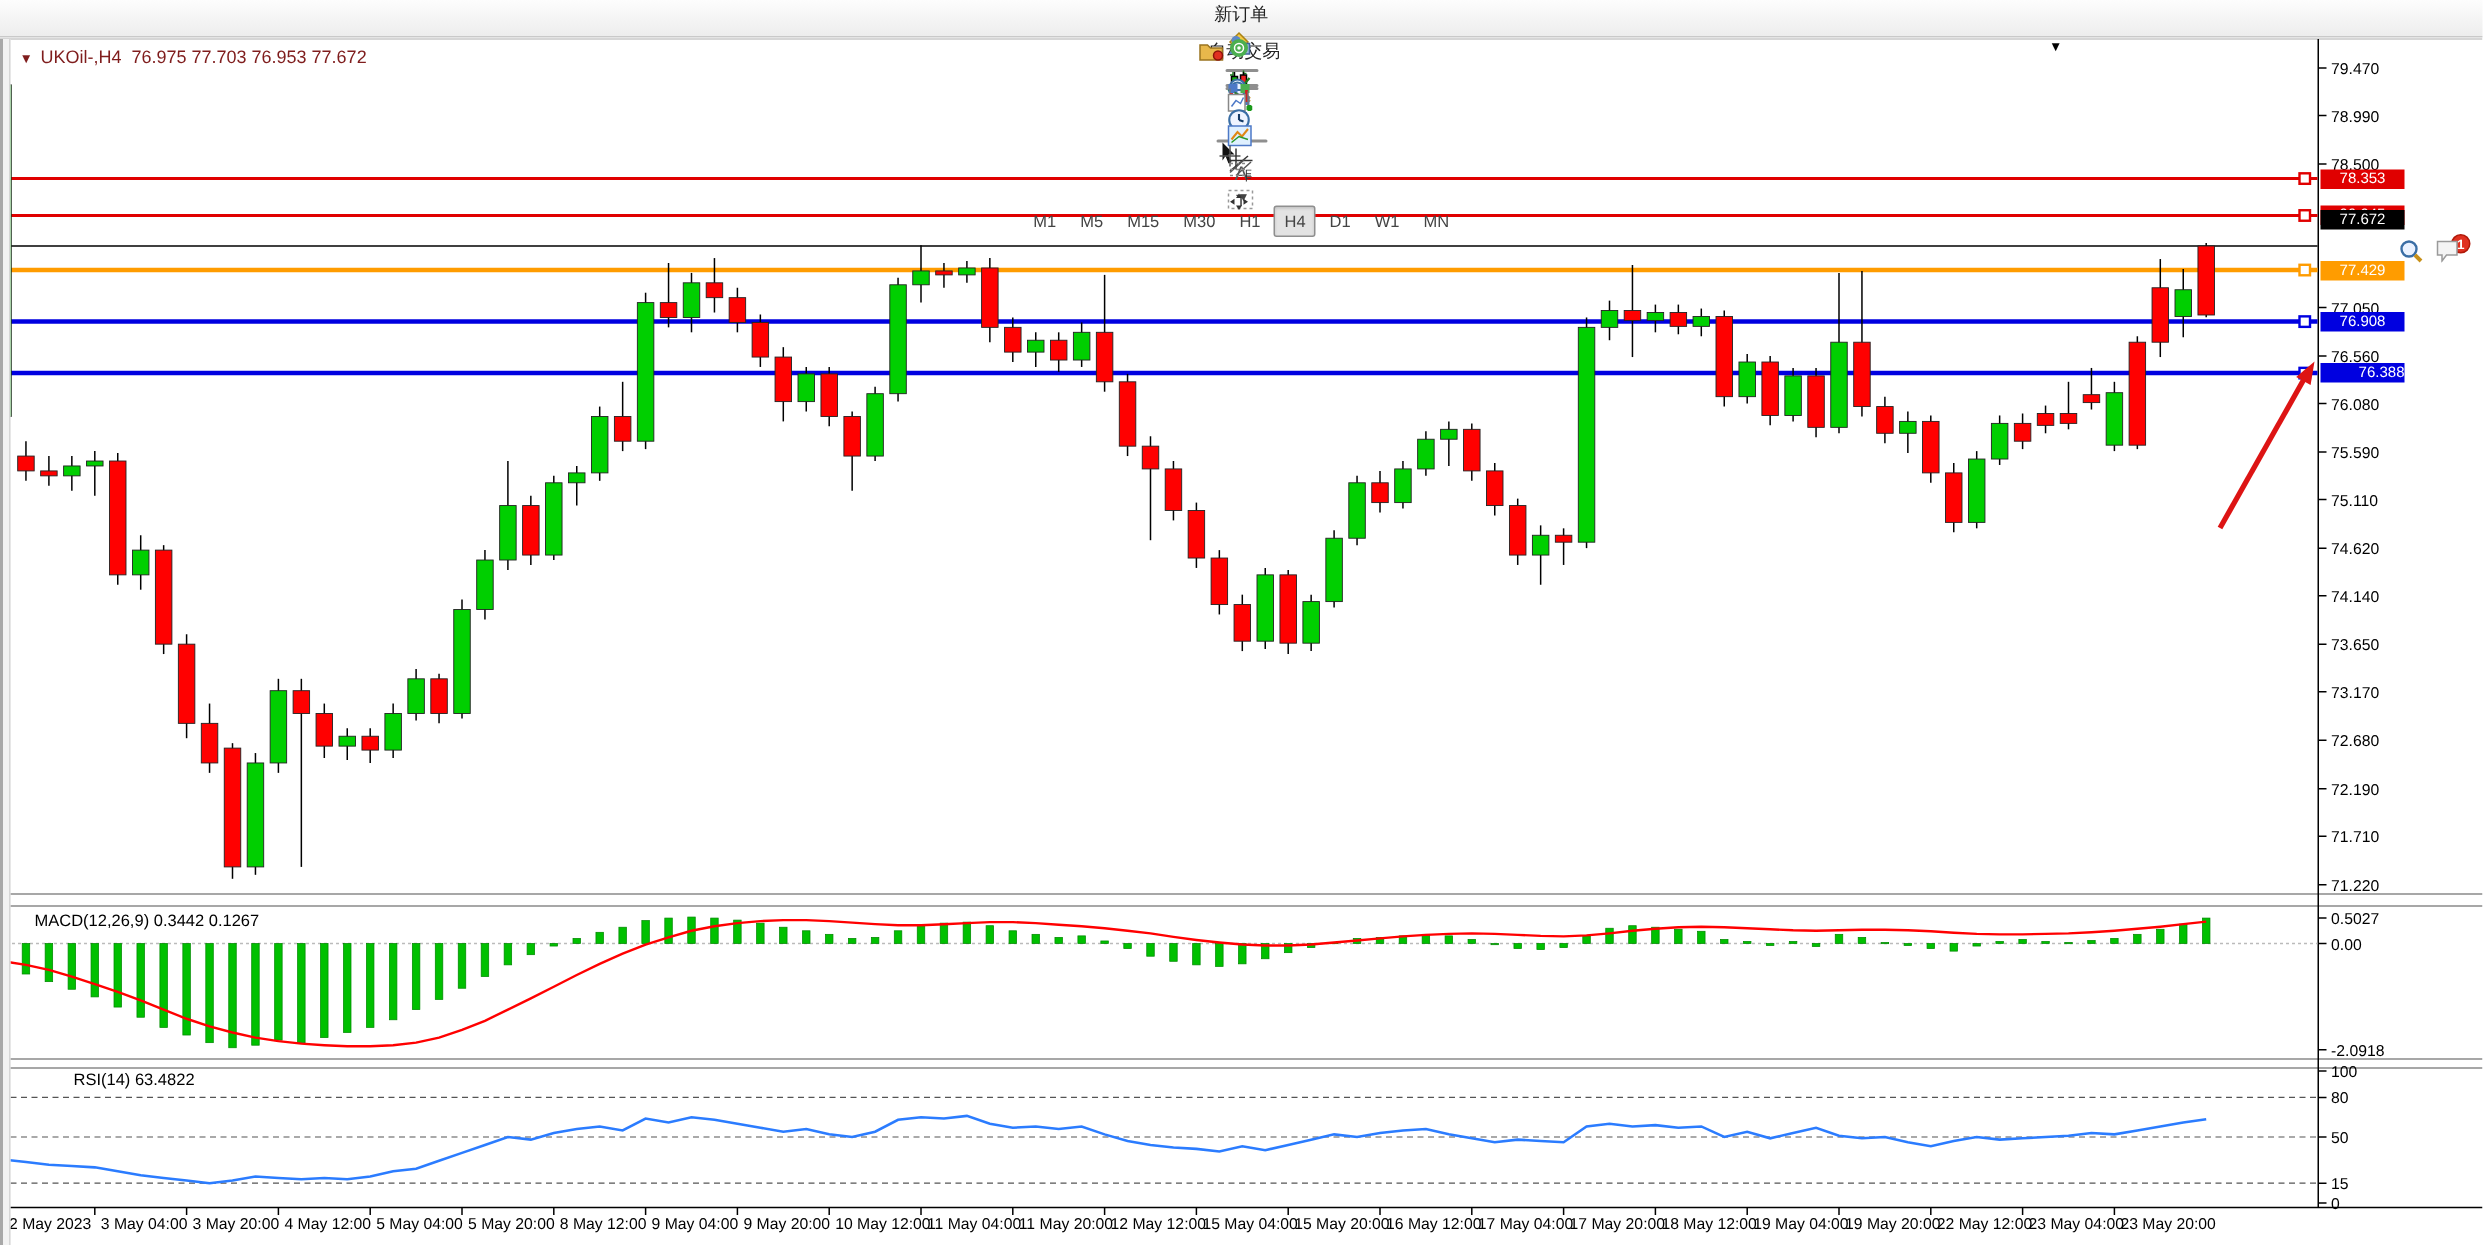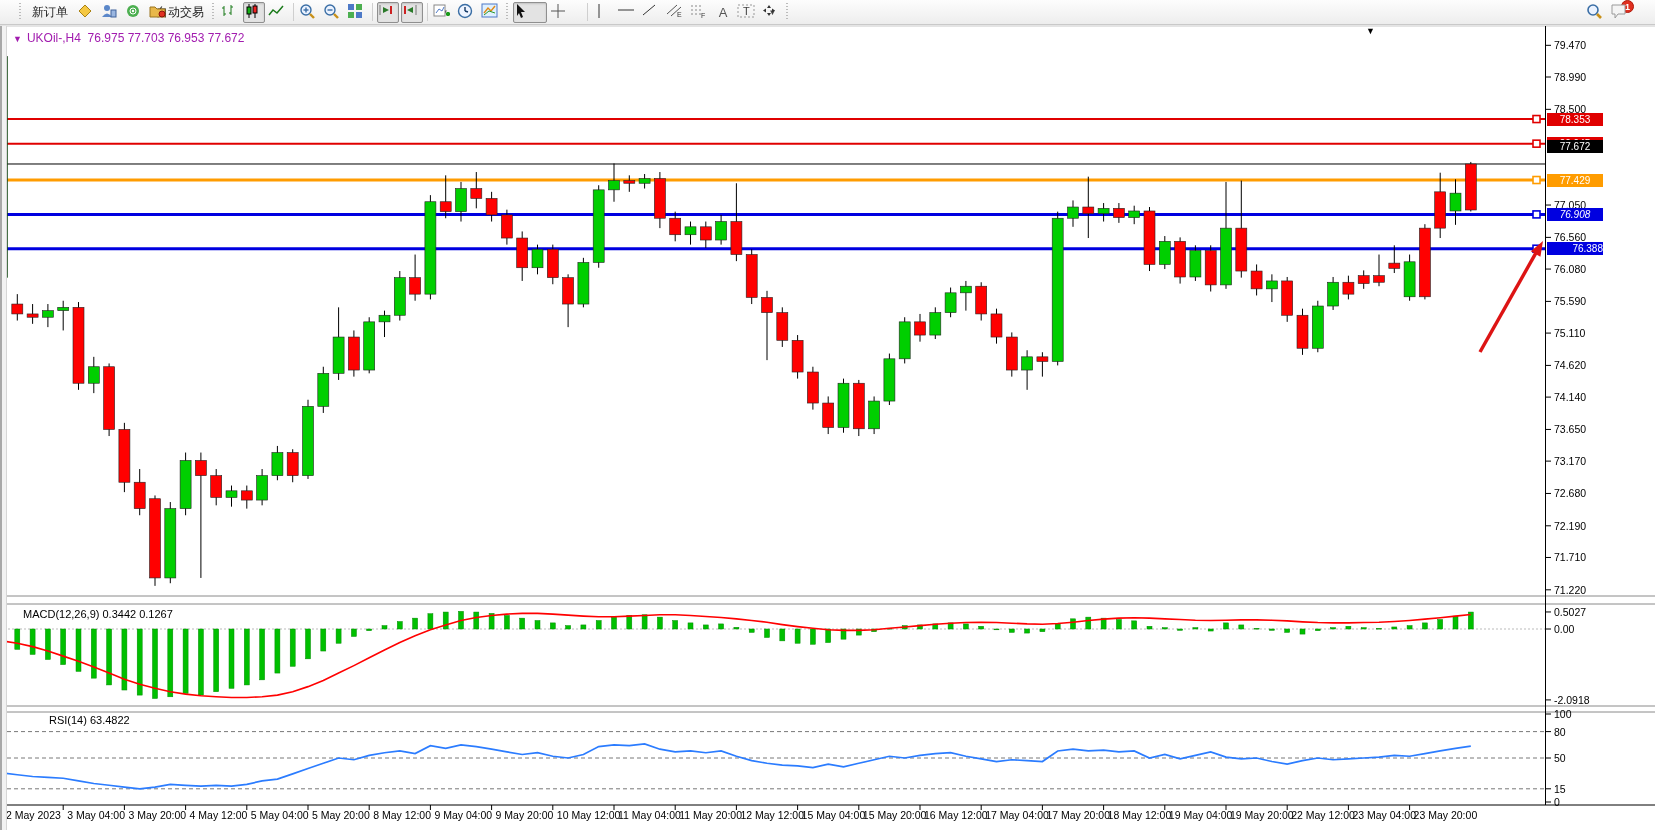--- a/index.html
+++ b/index.html
@@ -2,42 +2,42 @@
 <html><head>
 <meta charset="utf-8">
 <style>
   * { margin:0; padding:0; box-sizing:border-box; }
   html,body { width:1655px; height:830px; background:#fff; font-family:"Liberation Sans", sans-serif; overflow:hidden; }
   #stage { position:absolute; left:0; top:0; width:1655px; height:830px; }
 
   
   #toolbar { position:absolute; left:0; top:0; width:1655px; height:25px;
     background:linear-gradient(#fdfdfd,#ededed); border-bottom:1px solid #c9c9c9;
-    display:flex; align-items:center; padding:0 16px; z-index:20; }
+    display:flex; align-items:center; padding:0 3px; z-index:20;flex-direction:column; }
   .grip { width:5px; height:18px; margin:0 2px;
     background-image:repeating-linear-gradient(#bbb 0 1px, transparent 1px 3px);
     background-size:2px 100%; background-repeat:no-repeat; background-position:1px 0; }
   .tbtn { height:21px; min-width:22px; display:inline-flex; align-items:center; justify-content:center;
     padding:0 3px; margin:0 1px; border:1px solid transparent; border-radius:2px; color:#222;
     font-size:12px; cursor:default; position:relative; }
   .tbtn.pressed { border:1px solid #8f8f8f; background:#e3e3e3; box-shadow:inset 0 1px 2px rgba(0,0,0,.15); }
   .tbtn .caret { font-size:8px; color:#444; margin-left:3px; }
   .sep { width:1px; height:18px; background:#cfcfcf; margin:0 3px; }
   .tf { font-size:11px; color:#444; padding:0 6px; }
   .ico { display:inline-block; }
   #tb-right { margin-left:auto; display:flex; align-items:center; }
   .badge { position:absolute; right:-4px; top:-3px; width:13px; height:13px; border-radius:50%;
     background:#e03020; color:#fff; font-size:9px; font-weight:bold; line-height:13px; text-align:center;
     border:1px solid #b01808; }
 
   
   #chartwin { position:absolute; left:0; top:26px; width:1655px; height:804px; background:#fff; }
   #leftframe { position:absolute; left:0; top:26px; width:7px; height:804px;
     border-left:2px solid #a8a8a8; border-right:1px solid #d6d6d6; background:#f2f2f2; z-index:5; }
-  #charttitle { position:absolute; left:13px; top:31px; font-size:12px; color:#a21caf; z-index:6; }
+  #charttitle { position:absolute; left:13px; top:31px; font-size:12px; color:#7f1d1d; z-index:6; }
   #charttitle .tri { font-size:9px; margin-right:5px; }
   #macd-label { position:absolute; left:23px; top:608px; font-size:11px; color:#000; z-index:6; }
   #rsi-label  { position:absolute; left:13px; top:714px; font-size:11px; color:#000; z-index:6;padding-left:36px; }
   #top-marker { position:absolute; left:1366px; top:26px; font-size:9px; color:#000; z-index:6; }
   svg { position:absolute; left:0; top:0; z-index:2; }
 
   .price-label { position:absolute; left:1547px; width:56px; height:13px; line-height:13px;
     text-align:center; font-size:10px; color:#fff; z-index:8; }
 </style>
 </head>
@@ -265,20 +265,31 @@
     <div class="tbtn">
       <span class="ico">
         <svg width="16" height="15">
             <path d="M8 2 l2 3 h-4 z M8 13 l-2 -3 h4 z M2 7.5 l3 -2 v4 z M14 7.5 l-3 -2 v4 z" fill="#333"></path>
           </svg>
         </span>
       <span class="caret">▼</span>
     </div>
 
     <div class="grip"></div>
+    <div id="tf-bar" style="display:flex;">
+        <div class="tbtn tf">M1</div>
+        <div class="tbtn tf">M5</div>
+        <div class="tbtn tf">M15</div>
+        <div class="tbtn tf">M30</div>
+        <div class="tbtn tf">H1</div>
+        <div class="tbtn tf pressed">H4</div>
+        <div class="tbtn tf">D1</div>
+        <div class="tbtn tf">W1</div>
+        <div class="tbtn tf">MN</div>
+      </div>
 
     <div id="tb-right">
       <div class="tbtn">
         <span class="ico">
           <svg width="17" height="17">
               <circle cx="7" cy="7" r="5" fill="#eaf2ff" stroke="#3a6ea5" stroke-width="1.6"></circle>
               <line x1="11" y1="11" x2="15" y2="15" stroke="#c89018" stroke-width="2.6"></line>
             </svg>
           </span>
       </div>
@@ -731,16 +742,16 @@
         <text x="1352.4" y="819" font-size="10.5" fill="#000">23 May 04:00</text>
         <line x1="1409.6000000000001" y1="805" x2="1409.6000000000001" y2="810" stroke="#000"></line>
         <text x="1413.6000000000001" y="819" font-size="10.5" fill="#000">23 May 20:00</text>
       </g>
     </svg>
   <div id="labels-layer">
       <div class="price-label" style="background: rgb(224, 0, 0); top: 112.542px;">78.353</div>
       <div class="price-label" style="background: rgb(224, 0, 0); top: 137.16px;">90.945</div>
       <div class="price-label" style="background: rgb(0, 0, 0); top: 140px;">77.672</div>
       <div class="price-label" style="background: rgb(255, 156, 0); top: 173.526px;">77.429</div>
-      <div class="price-label" style="background: rgb(0, 0, 224); top: 207.912px; font-style: italic;">76.908</div>
+      <div class="price-label" style="background: rgb(0, 0, 224); top: 207.912px;">76.908</div>
       <div class="price-label" style="background: rgb(0, 0, 224); top: 242.232px; text-align: right;">76.388</div>
     </div>
 </div>
 
 </body></html>

